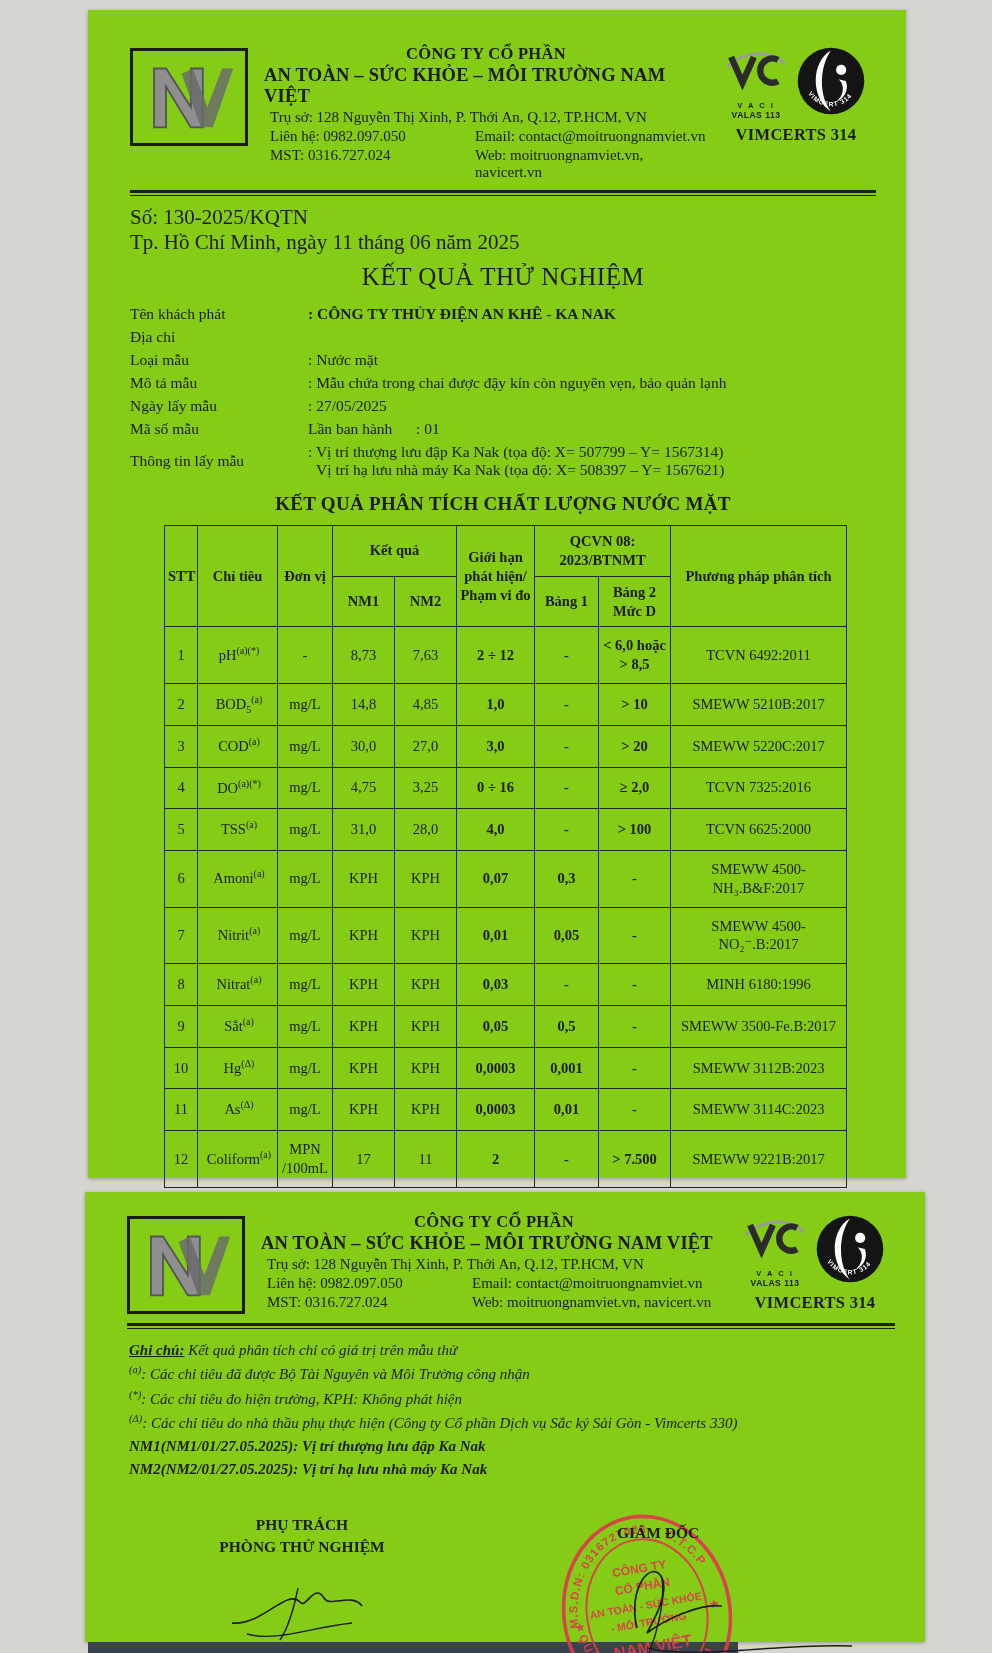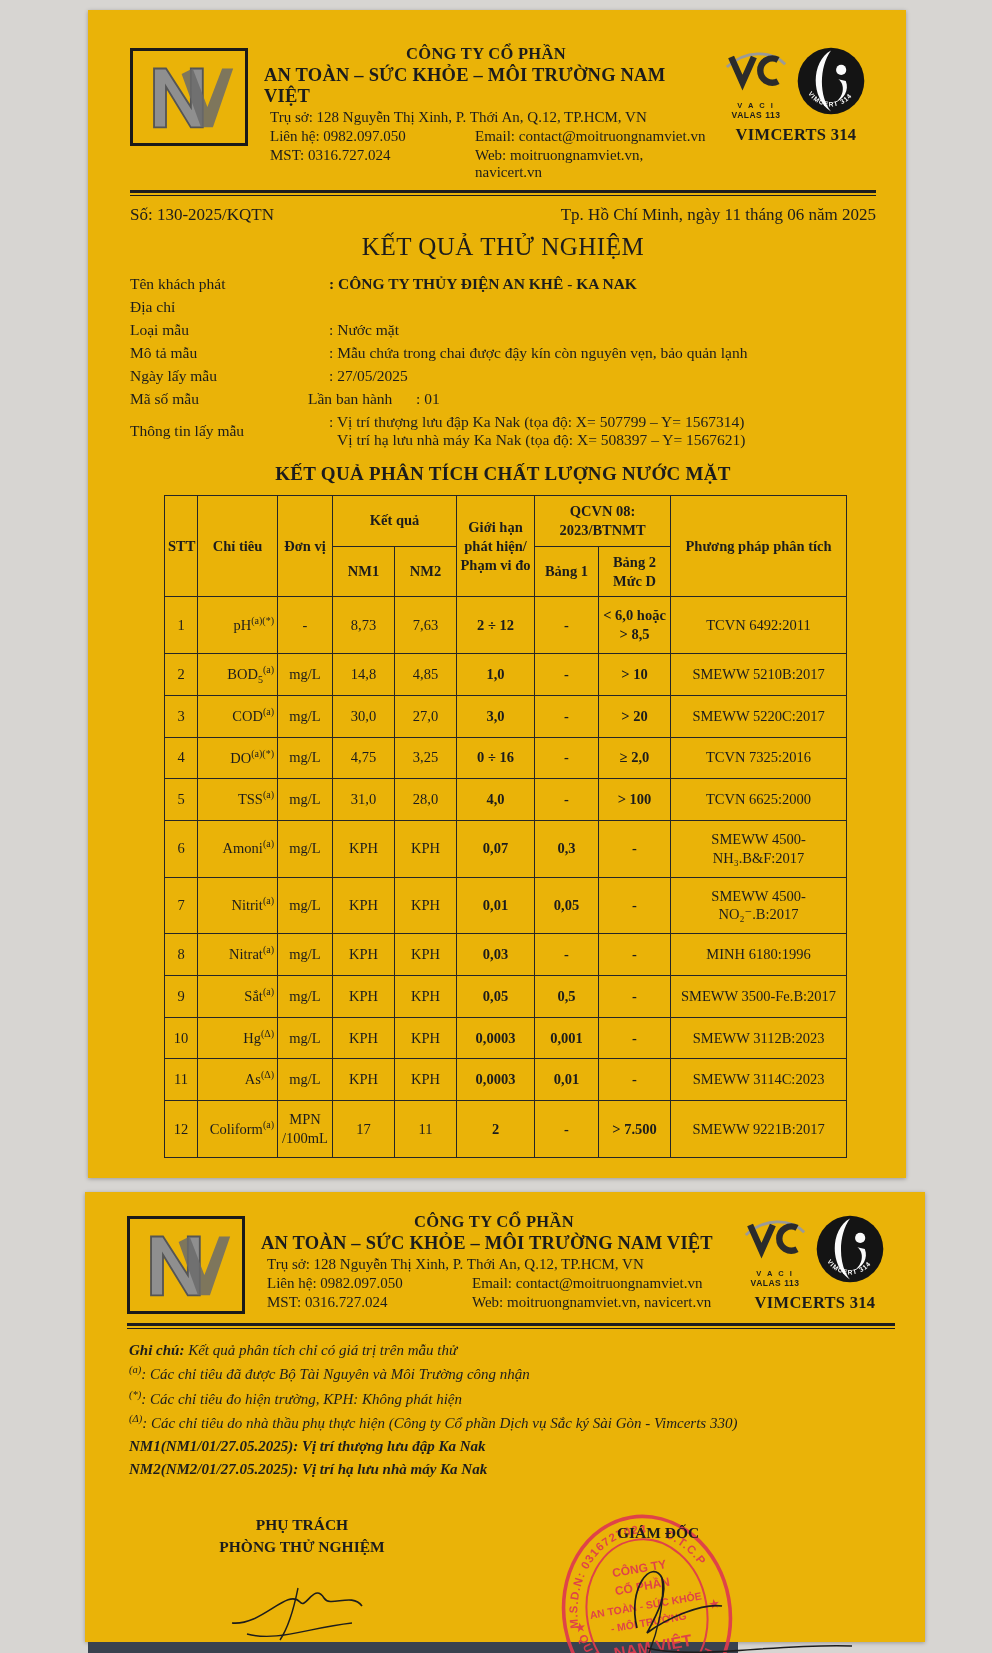--- a/index.html
+++ b/index.html
@@ -3,21 +3,21 @@
 <meta charset="utf-8">
 <style>
   html,body{margin:0;padding:0;}
   body{
     width:992px;height:1653px;position:relative;
     background:#d7d5d2;
     font-family:"Liberation Serif","DejaVu Serif",serif;
     color:#1c1c1c;
     -webkit-font-smoothing:antialiased;
   }
-  .page{position:absolute;background:#eab308;box-shadow:0 1px 4px rgba(0,0,0,.28);}
+  .page{position:absolute;background:#84cc16;box-shadow:0 1px 4px rgba(0,0,0,.28);}
   #page1{left:88px;top:10px;width:818px;height:1168px;padding:0;}
   #page2{left:85px;top:1192px;width:840px;height:450px;}
   .inner{padding:34px 30px 0 42px;}
 
   
   .hdr{display:flex;align-items:flex-start;}
   .logo-box{width:112px;height:92px;border:3px solid #1a1a1a;display:flex;align-items:center;justify-content:center;flex:0 0 auto;margin-top:4px;}
   .co{width:478px;margin-left:16px;}
   .co-type{font-weight:bold;font-size:16.5px;text-align:center;letter-spacing:.3px;}
   .co-name{font-weight:bold;font-size:18.5px;letter-spacing:.2px;margin-top:1px;}
@@ -25,54 +25,54 @@
   .co-duo{display:flex;font-size:15px;margin-top:2px;padding-left:6px;}
   .co-duo .l{width:205px;flex:0 0 auto;}
   .logos{margin-left:8px;width:160px;text-align:center;flex:0 0 auto;}
   .logo-pair{display:flex;align-items:center;justify-content:center;gap:6px;}
   .vc-caption{font-family:"Liberation Sans","DejaVu Sans",sans-serif;font-weight:bold;font-size:7.5px;letter-spacing:2px;line-height:1.2;}
   .vc-caption2{font-family:"Liberation Sans","DejaVu Sans",sans-serif;font-weight:bold;font-size:8.5px;letter-spacing:.5px;}
   .vimcerts{font-weight:bold;font-size:16.5px;margin-top:3px;letter-spacing:.3px;}
   .rule{margin-top:9px;border-top:3px solid #1e1e1e;border-bottom:1.5px solid #1e1e1e;height:2px;}
 
   
-  .meta{display:flex;justify-content:space-between;font-size:17px;margin-top:9px;}
+  .meta{display:flex;justify-content:space-between;font-size:21px;margin-top:9px;flex-direction:column;}
   .doc-title{text-align:center;font-weight:normal;font-size:25px;margin-top:8px;letter-spacing:.5px;}
 
   
   .info{margin-top:14px;font-size:15.5px;}
   .irow{display:flex;margin-top:5px;align-items:flex-start;}
   .irow .lab{width:178px;flex:0 0 auto;}
-  .irow .val{flex:1;margin-left:21px;}
+  .irow .val{flex:1;}
   .irow .val.bold{font-weight:bold;}
   .irow .xlab{width:108px;flex:0 0 auto;}
   .irow .xval{width:52px;flex:0 0 auto;}
   .val2{padding-left:8px;}
 
   
   .tbl-title{text-align:center;font-weight:bold;font-size:19px;margin-top:14px;letter-spacing:.3px;}
   table{border-collapse:collapse;margin:10px auto 0 34px;table-layout:fixed;width:682px;}
   th,td{border:1.3px solid #262626;font-size:14.5px;text-align:center;vertical-align:middle;padding:6px 3px;line-height:1.3;overflow:hidden;}
   th{font-weight:bold;}
   td{padding:9px 3px;}
-  td.left{text-align:right;padding-left:6px;}
+  td.left{text-align:center;padding-left:6px;}
   .b{font-weight:bold;}
   sub{font-size:10px;}
   sup{font-size:10px;}
 
   
   .notes{margin:64px 12px 0 34px;font-style:italic;font-size:14.5px;line-height:1.5;border-bottom:1.6px solid #333;padding-bottom:3px;padding-right:8px;}
   .pfoot{display:flex;font-style:italic;font-size:15px;margin:5px 40px 0 60px;}
   .pfoot .f2{margin-left:95px;}
   .pfoot .f3{margin-left:115px;}
   .pfoot .f4{margin-left:auto;margin-right:30px;}
 
   
   .gnotes{margin-top:10px;font-style:italic;font-size:15px;line-height:1.55;padding-left:2px;}
-  .gnotes .glab{font-weight:bold;text-align:center;}
+  .gnotes .glab{font-weight:bold;text-decoration:underline;text-align:center;}
   .gnotes .gb{font-weight:bold;}
   .gnotes sup{font-size:10.5px;}
 
   
   .sigrow{display:flex;margin-top:26px;}
   .sigL{width:350px;text-align:center;padding-top:6px;}
   .sigL .t{font-weight:bold;font-size:15.5px;line-height:1.45;}
   .sigR{position:relative;flex:1;height:240px;}
   .sigR .t{position:absolute;left:140px;top:16px;font-weight:bold;font-size:15.5px;z-index:3;}
   .stamp{position:absolute;left:68px;top:0px;z-index:1;opacity:.92;}

